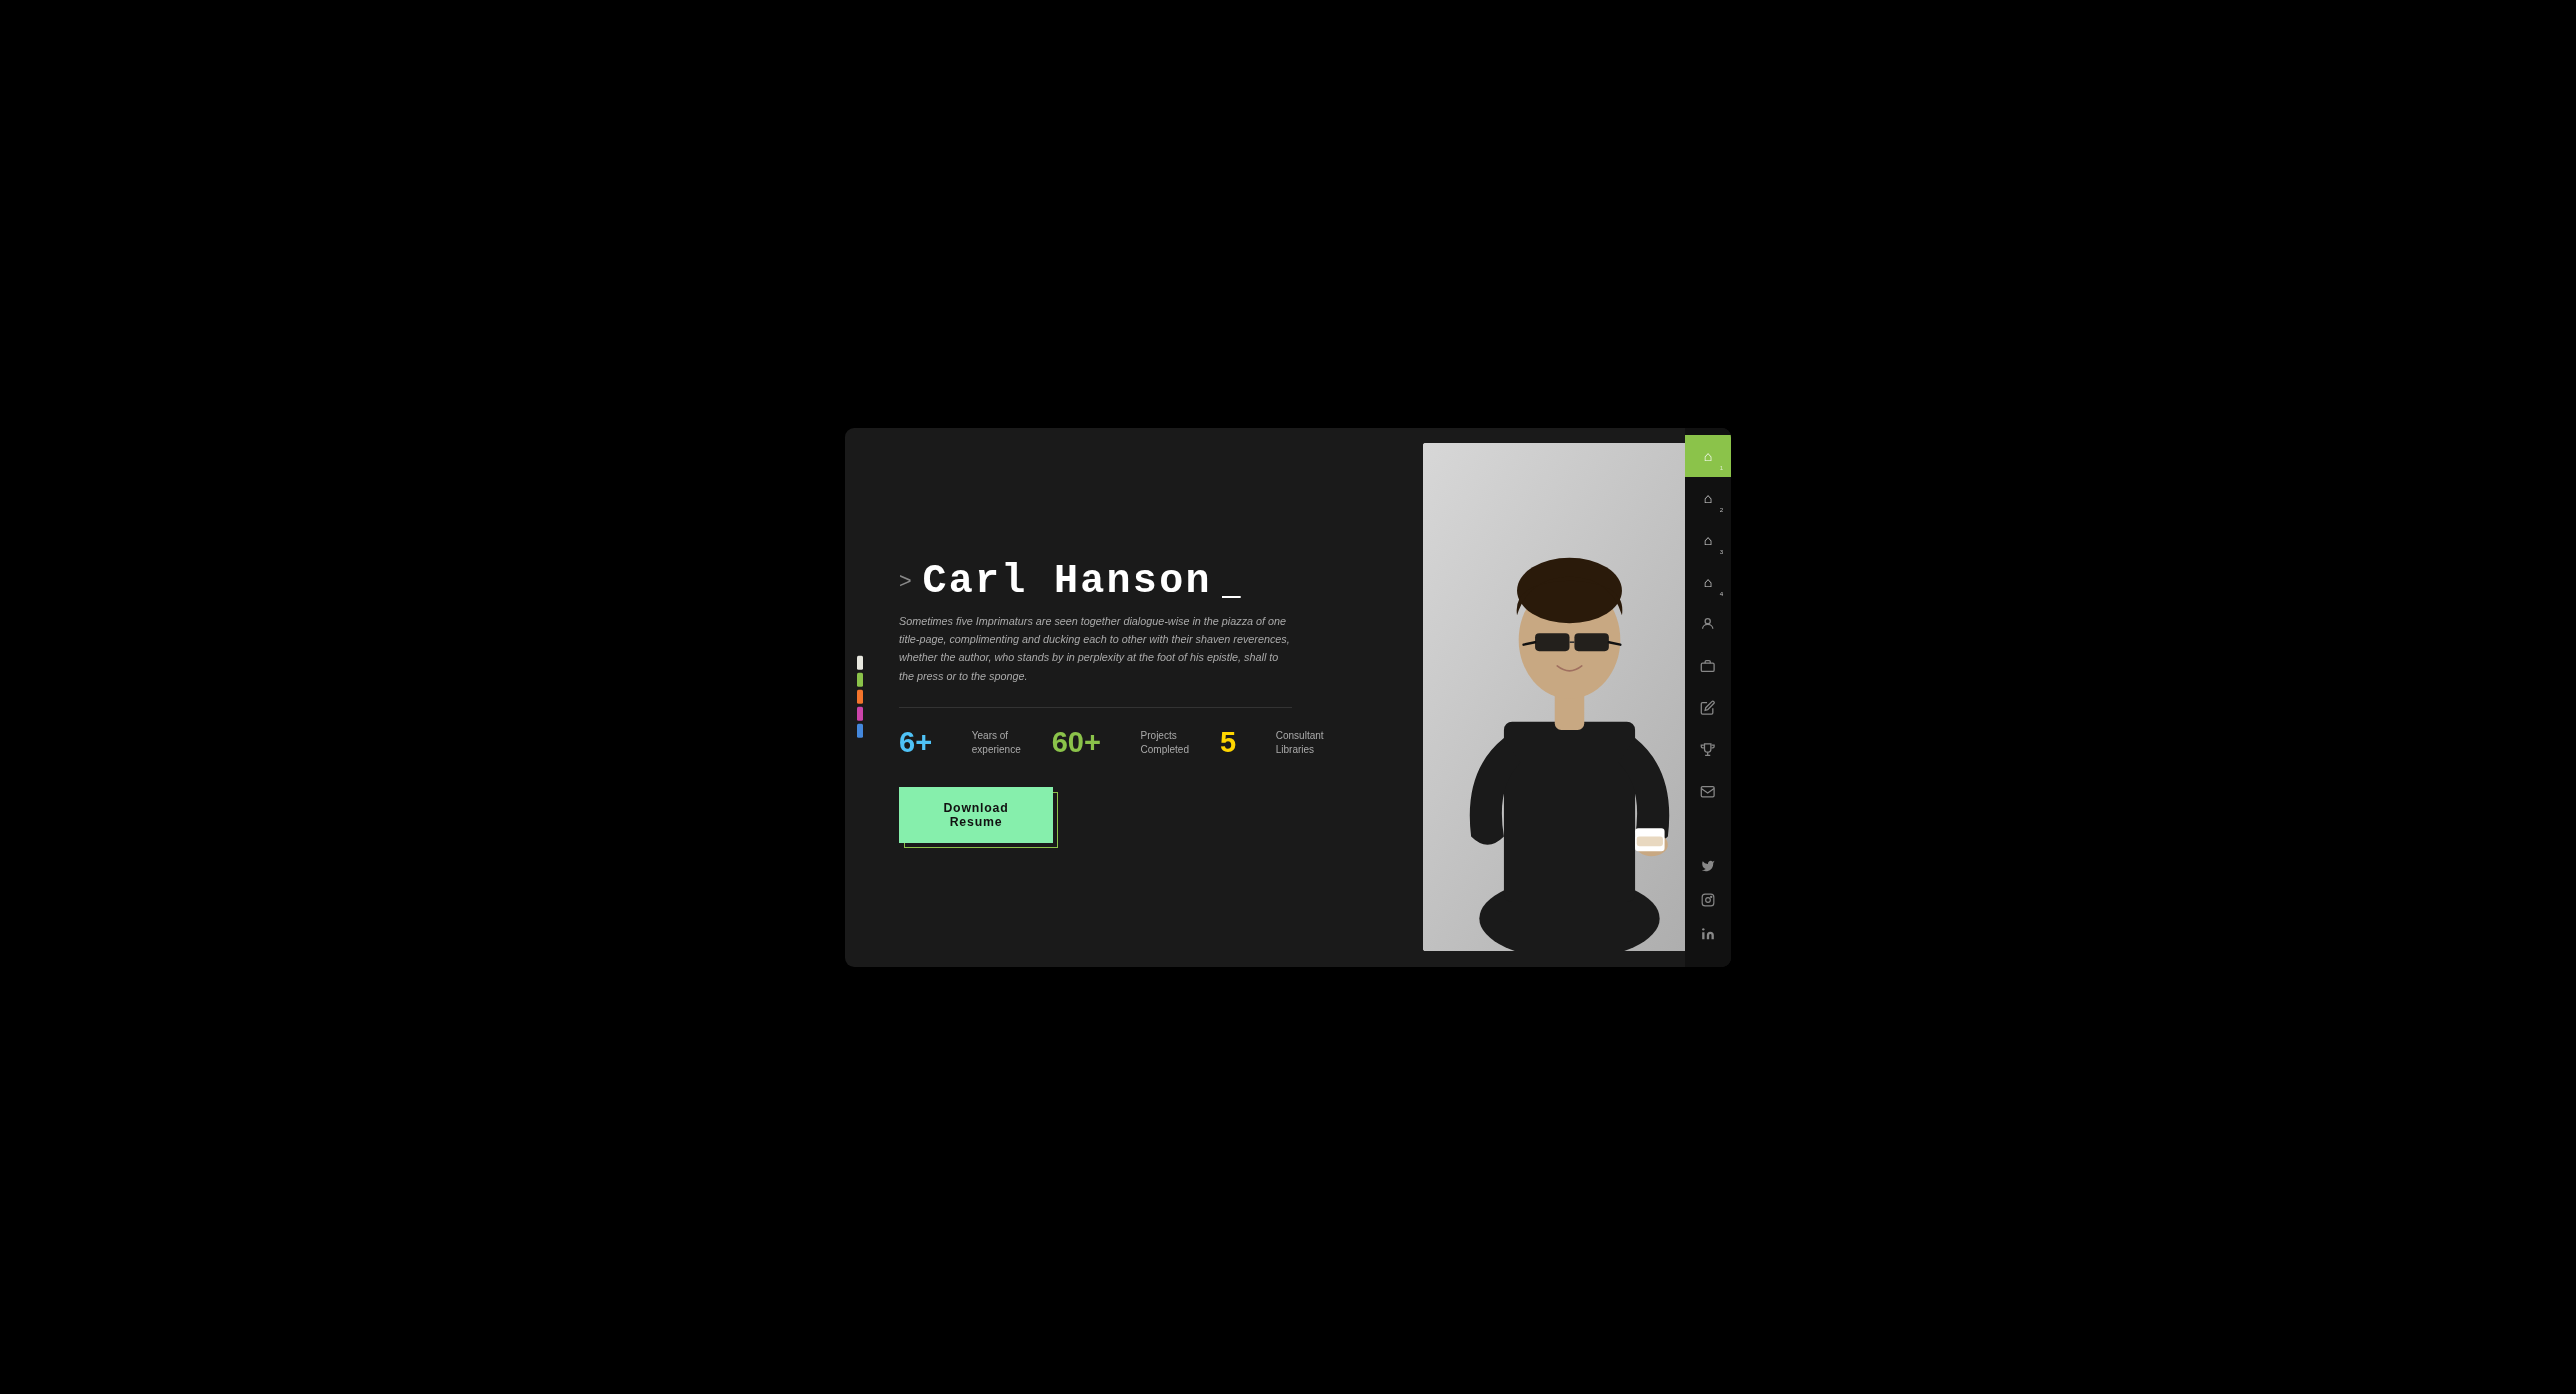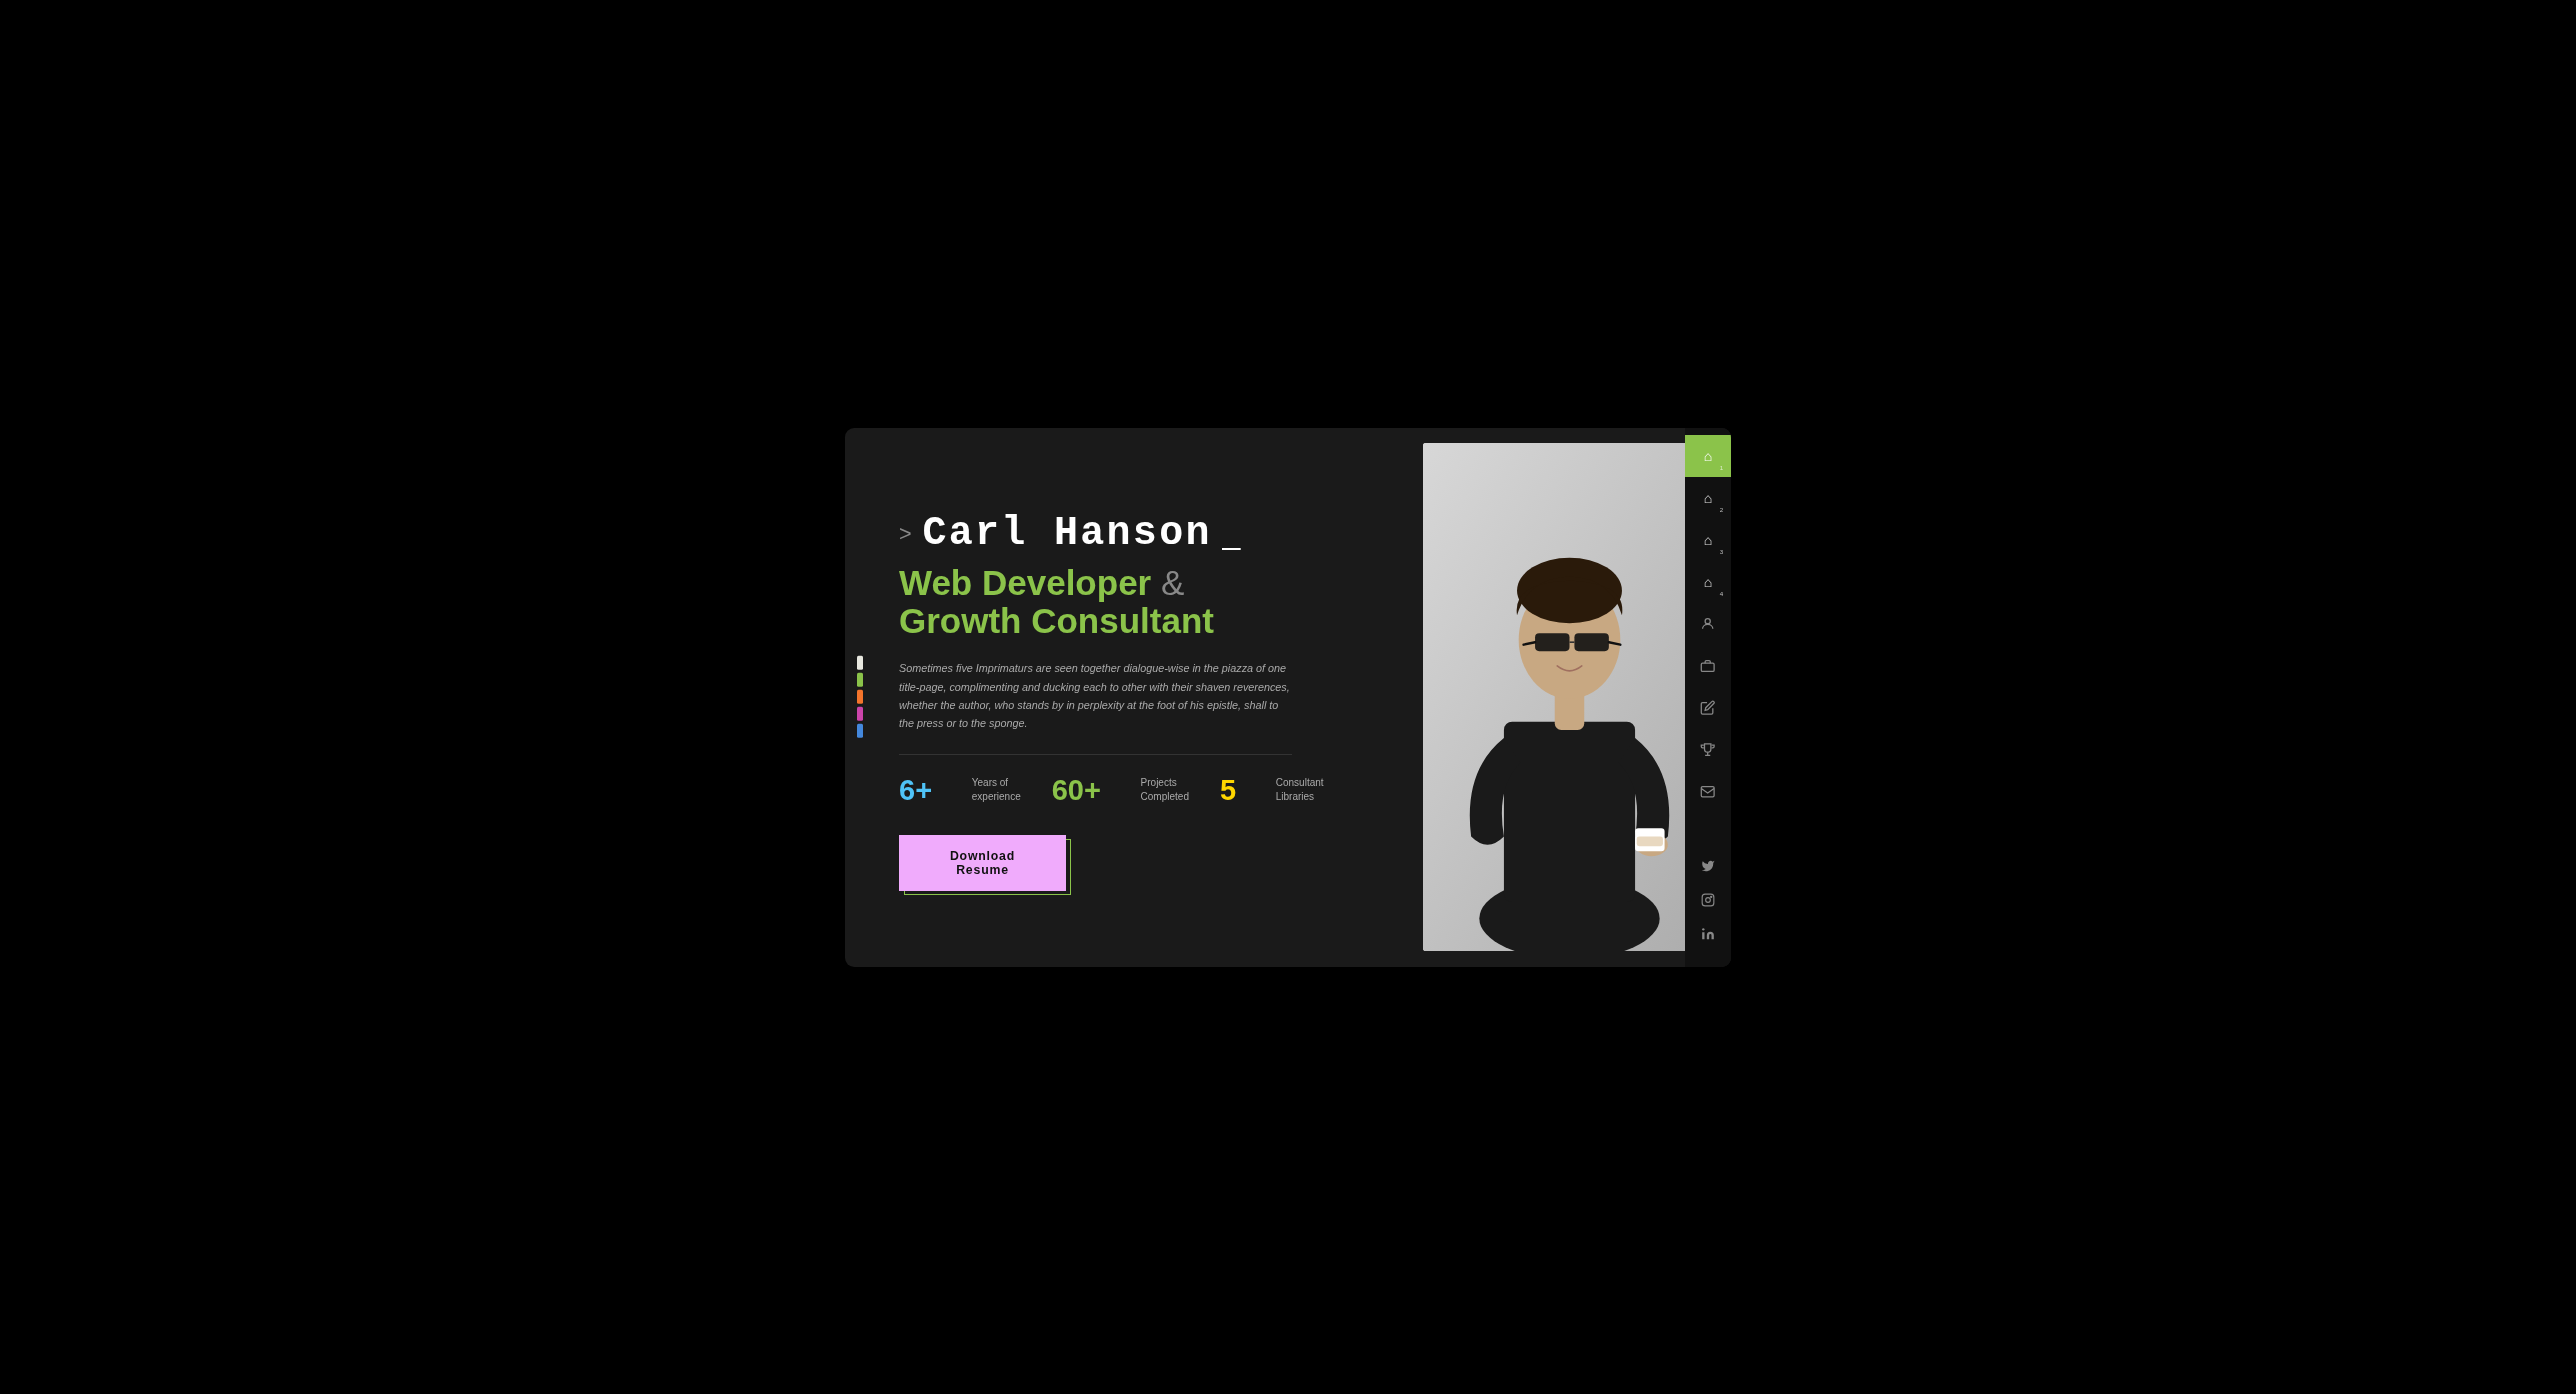--- a/index.html
+++ b/index.html
@@ -121,31 +121,31 @@
 
     .stat-label {
       color: #aaa;
       font-size: 10px;
       line-height: 1.4;
       max-width: 69px;
       margin-left: 32px;
     }
 
     .download-btn {
-      background: #f0abfc;
+      background: #86efac;
       color: #111;
       border: none;
       padding: 14px 28px;
       font-size: 12.3px;
       font-weight: 600;
       letter-spacing: 0.8px;
       cursor: pointer;
       position: relative;
       display: inline-block;
-      width: 167px;
+      width: 154px;
       text-align: center;
     }
 
     .download-btn::after {
       content: '';
       position: absolute;
       bottom: -4.6px;
       left: 4.6px;
       right: -4.6px;
       top: 4.6px;
@@ -288,28 +288,20 @@
     </div>
 
     <div class="content-area">
 
       <div class="name-line">
         <span class="chevron">&gt;</span>
         <span class="name-text">Carl  Hanson</span>
         <span class="cursor">_</span>
       </div>
 
-      <div class="title-line">
-        <div style="line-height:1.1;">
-          <span class="title-green">Web Developer</span><span class="title-gray"> &amp;</span>
-        </div>
-        <div>
-          <span class="title-green">Growth Consultant</span>
-        </div>
-      </div>
 
       <p class="bio-text">Sometimes five Imprimaturs are seen together dialogue-wise in the piazza of one title-page, complimenting and ducking each to other with their shaven reverences, whether the author, who stands by in perplexity at the foot of his epistle, shall to the press or to the sponge.</p>
 
       <hr class="divider">
 
       <div class="stats-row">
         <div class="stat-item">
           <span class="stat-number blue">6+</span>
           <span class="stat-label">Years of<br>experience</span>
         </div>

